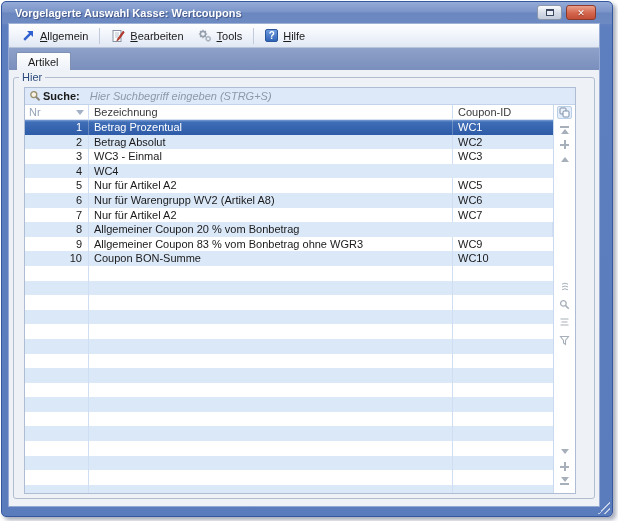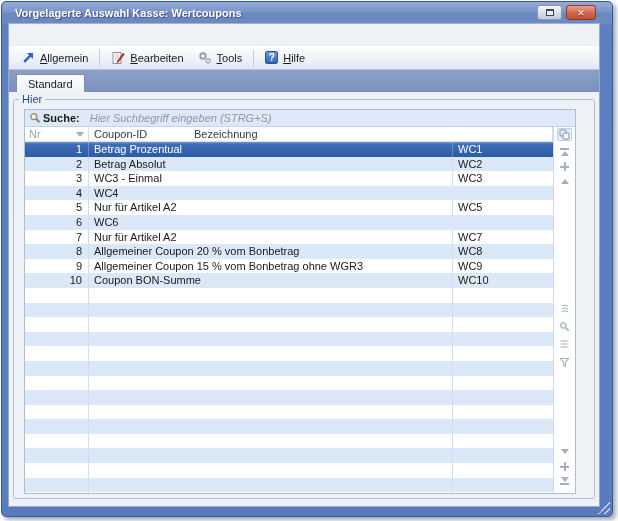--- a/index.html
+++ b/index.html
@@ -22,21 +22,21 @@
   .restore-glyph { width:8px; height:7px; border:1px solid #3c4760; border-top:2px solid #3c4760; background:#e8edf5; }
   .wbtn.close { width:30px; background:linear-gradient(180deg,#e9a08d,#d4654c 55%,#c24f38);
     border:1px solid #8e3a2a; color:#fff; font-size:9px; font-weight:bold; text-shadow:0 1px 1px rgba(60,10,0,.5); }
 
   
   .content { position:absolute; top:22px; left:7px; right:13px; bottom:10px; background:#eef1f6;
     box-shadow:0 0 0 1px rgba(255,255,255,.35); display:flex; flex-direction:column; overflow:hidden; }
 
   
   .toolbar { height:24px; background:linear-gradient(180deg,#ffffff,#e7edf7 80%,#dfe7f3);
-    border-bottom:1px solid #b7c3d9; display:flex; align-items:center; padding:0 6px; flex:none;margin-top:22px; }
+    border-bottom:1px solid #b7c3d9; display:flex; align-items:center; padding:0 6px; flex:none; }
   .tb-item { display:flex; align-items:center; gap:5px; padding:2px 7px; font-size:11px; color:#1a1a1a;
     border-radius:2px; cursor:pointer; }
   .tb-item .mn { text-decoration:underline; }
   .tb-sep { width:1px; height:16px; background:#c2cbdb; margin:0 4px; }
   .help-box { width:13px; height:13px; border-radius:2px; border:1px solid #2a569e; color:#fff;
     background:linear-gradient(180deg,#6e9ade,#2f64b8); font-size:10px; font-weight:bold;
     display:flex; align-items:center; justify-content:center; }
 
   
   .tabband { height:22px; background:linear-gradient(180deg,#8da1c9,#7a8fbc); flex:none;
@@ -151,21 +151,21 @@
         <div class="tb-item">
           <span class="help-box">
               <span>?</span>
             </span>
           <span><span class="mn">H</span><span>ilfe</span></span>
         </div>
       </div>
 
       <div class="tabband">
         <div class="tab">
-          <span>Standard</span>
+          <span>Artikel</span>
         </div>
       </div>
 
       <div class="page">
         <div class="groupbox">
           <div class="gb-label">Hier</div>
 
           <div class="panel">
 
             <div class="searchbar">
@@ -177,25 +177,25 @@
               <input class="search-input" type="text" placeholder="Hier Suchbegriff eingeben (STRG+S)" style="">
             </div>
 
             <div class="tablezone">
               <div class="tmain">
                 <div class="thead">
                   <div class="th nr">
                     <span>Nr</span>
                     <span class="sort-tri"></span>
                   </div>
+                  <div class="th bez">
+                    <span>Bezeichnung</span>
+                  </div>
                   <div class="th cid">
                     <span>Coupon-ID</span>
-                  </div>
-                  <div class="th bez">
-                    <span>Bezeichnung</span>
                   </div>
                 </div>
                 <div class="tbody">
                     <div class="tr selected">
                       <div class="td nr">1</div>
                       <div class="td bez">Betrag Prozentual</div>
                       <div class="td cid">WC1</div>
                     </div>
                     <div class="tr stripe">
                       <div class="td nr">2</div>
@@ -211,35 +211,35 @@
                       <div class="td nr">4</div>
                       <div class="td cid">WC4</div>
                     </div>
                     <div class="tr">
                       <div class="td nr">5</div>
                       <div class="td bez">Nur für Artikel A2</div>
                       <div class="td cid">WC5</div>
                     </div>
                     <div class="tr stripe">
                       <div class="td nr">6</div>
+                      <div class="td bez">Nur für Warengrupp WV2 (Artikel A8)</div>
                       <div class="td cid">WC6</div>
                     </div>
                     <div class="tr">
                       <div class="td nr">7</div>
                       <div class="td bez">Nur für Artikel A2</div>
                       <div class="td cid">WC7</div>
                     </div>
                     <div class="tr stripe">
                       <div class="td nr">8</div>
                       <div class="td bez">Allgemeiner Coupon 20 % vom Bonbetrag</div>
-                      <div class="td cid">WC8</div>
                     </div>
                     <div class="tr">
                       <div class="td nr">9</div>
-                      <div class="td bez">Allgemeiner Coupon 15 % vom Bonbetrag ohne WGR3</div>
+                      <div class="td bez">Allgemeiner Coupon 83 % vom Bonbetrag ohne WGR3</div>
                       <div class="td cid">WC9</div>
                     </div>
                     <div class="tr stripe">
                       <div class="td nr">10</div>
                       <div class="td bez">Coupon BON-Summe</div>
                       <div class="td cid">WC10</div>
                     </div>
                     <div class="tr">
                       <div class="td nr"></div>
                       <div class="td bez"></div>

